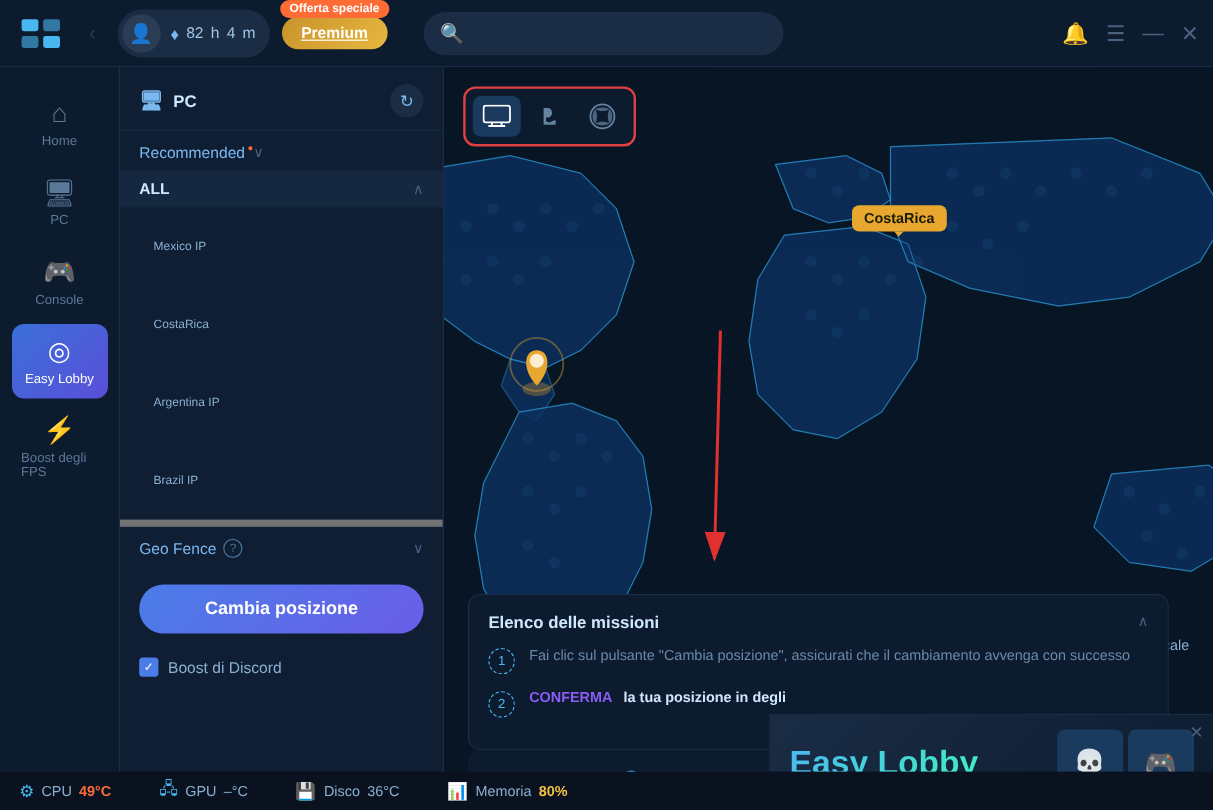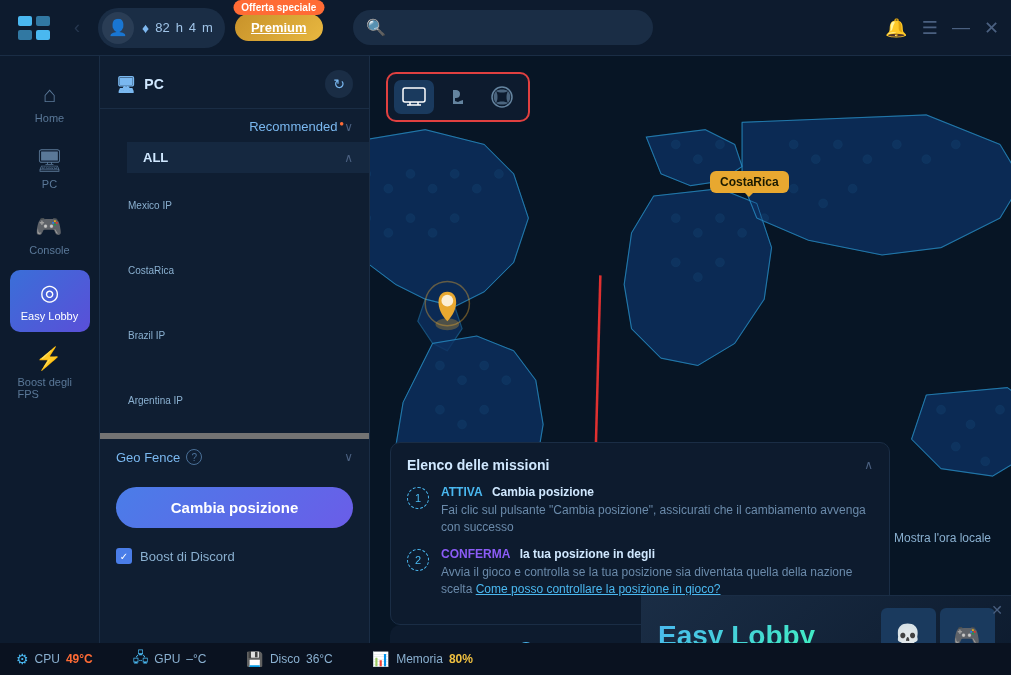--- a/index.html
+++ b/index.html
@@ -193,21 +193,21 @@
       display: flex;
       align-items: center;
       justify-content: center;
       font-size: 14px;
     }
 
     
     .section-header {
       display: flex;
       align-items: center;
-      justify-content: flex-end;
+      justify-content: flex-start;
       padding: 10px 16px 8px;
       cursor: pointer;
     }
     .section-title {
       font-size: 13px;
       color: #7ab8f0;
       font-weight: 500;
     }
     .section-title .dot { color: #ff6b35; font-size: 8px; margin-left: 2px; vertical-align: super; }
     .chevron { color: #4a6080; font-size: 12px; }
@@ -222,21 +222,20 @@
       margin: 1px 8px;
     }
     .region-item.selected { color: #4ab8f0; background: #152840; }
 
     .all-header {
       display: flex;
       align-items: center;
       justify-content: space-between;
       padding: 8px 16px;
       background: #152840;
-      margin-left: 27px;
     }
     .all-label { font-size: 13px; font-weight: 700; color: #d0e8ff; }
     .chevron-up { color: #4a6080; font-size: 12px; }
 
     
     .geo-fence-header {
       display: flex;
       align-items: center;
       justify-content: space-between;
       padding: 10px 16px;
@@ -396,21 +395,21 @@
       border: 2px solid #4a6080;
       border-radius: 3px;
       background: transparent;
     }
 
     
     .mission-panel {
       position: absolute;
       bottom: 50px;
       left: 20px;
-      width: 500px;
+      width: 584px;
       background: #0d1b2e;
       border-radius: 10px;
       padding: 14px 16px;
       z-index: 5;
       border: 1px solid #1a2d45;
     }
     .mission-header {
       display: flex;
       align-items: center;
       justify-content: space-between;
@@ -641,22 +640,22 @@
       <span class="chevron">∨</span>
     </div>
 
     <div class="all-header">
       <span class="all-label">ALL</span>
       <span class="chevron-up">∧</span>
     </div>
 
     <div class="region-item">Mexico IP</div>
     <div class="region-item">CostaRica</div>
+    <div class="region-item">Argentina IP</div>
     <div class="region-item">Brazil IP</div>
-    <div class="region-item">Argentina IP</div>
 
     <div class="geo-fence-header">
       <div class="geo-fence-title">
         <span>Geo Fence</span>
         <span class="help-icon">?</span>
       </div>
       <span class="chevron">∨</span>
     </div>
 
     <button class="change-pos-btn">Cambia posizione</button>
@@ -799,39 +798,31 @@
 
     <div class="mission-panel">
       <div class="mission-header">
         <span class="mission-title">Elenco delle missioni</span>
         <span class="chevron-up2">∧</span>
       </div>
 
       <div class="mission-step">
         <div class="step-num">1</div>
         <div class="step-content">
-          <div class="step-title">
-            <span class="step-label-attiva">ATTIVA</span>
-            <span class="step-action">Cambia posizione</span>
-          </div>
           <div class="step-desc">Fai clic sul pulsante "Cambia posizione", assicurati che il cambiamento avvenga con successo</div>
         </div>
       </div>
 
       <div class="mission-step">
         <div class="step-num">2</div>
         <div class="step-content">
           <div class="step-title">
             <span class="step-label-conferma">CONFERMA</span>
             <span class="step-action">la tua posizione in degli</span>
           </div>
-          <div class="step-desc">
-            <span>Avvia il gioco e controlla se la tua posizione sia diventata quella della nazione scelta</span>
-            <span class="step-link">Come posso controllare la posizione in gioco?</span>
-          </div>
         </div>
       </div>
     </div>
 
     <div class="strumenti-bar">
       <span class="strumenti-title">Strumenti di gioco</span>
       <div class="info-dot">i</div>
     </div>
 
     <div class="easy-lobby-promo">

